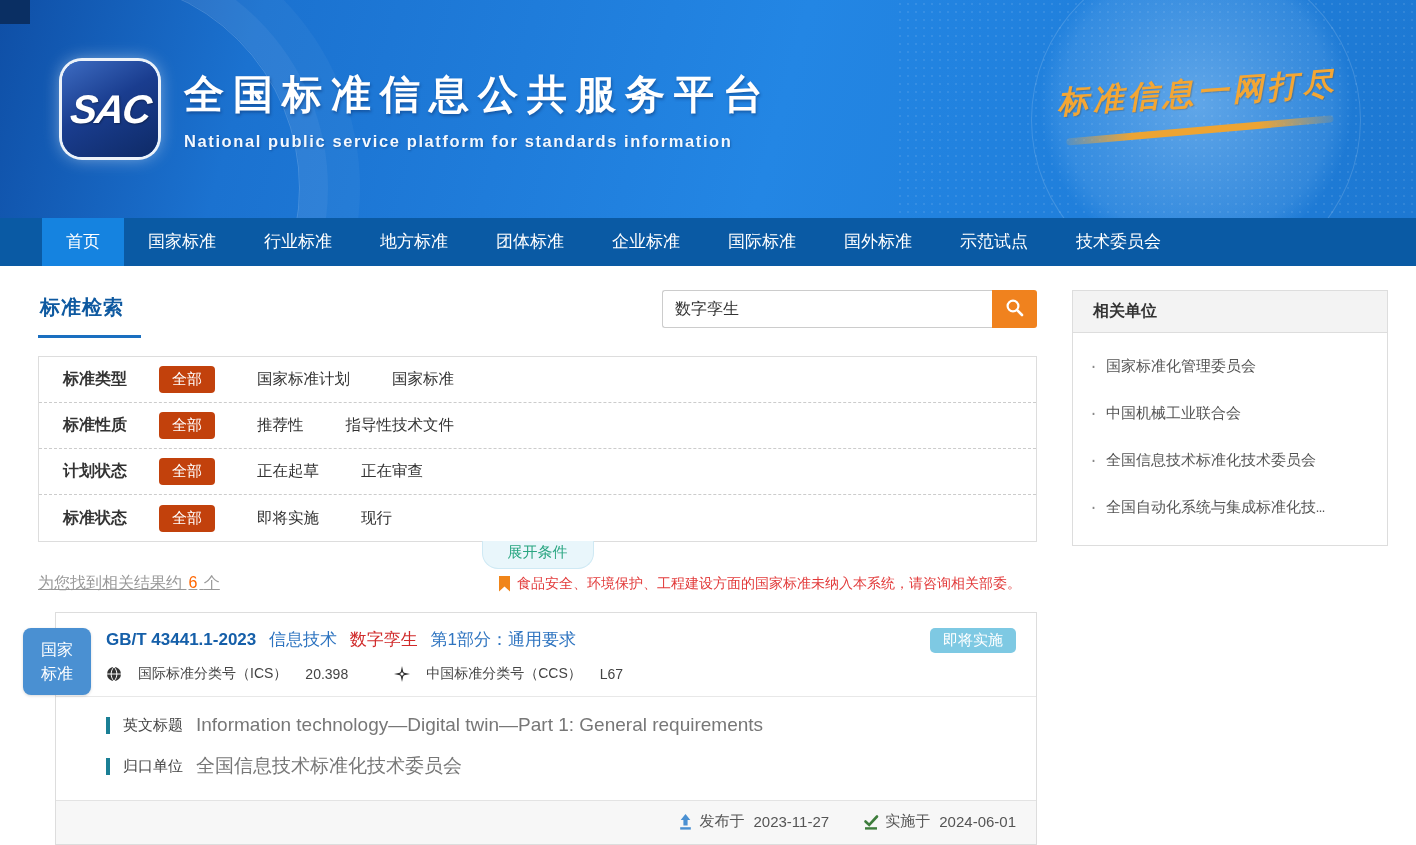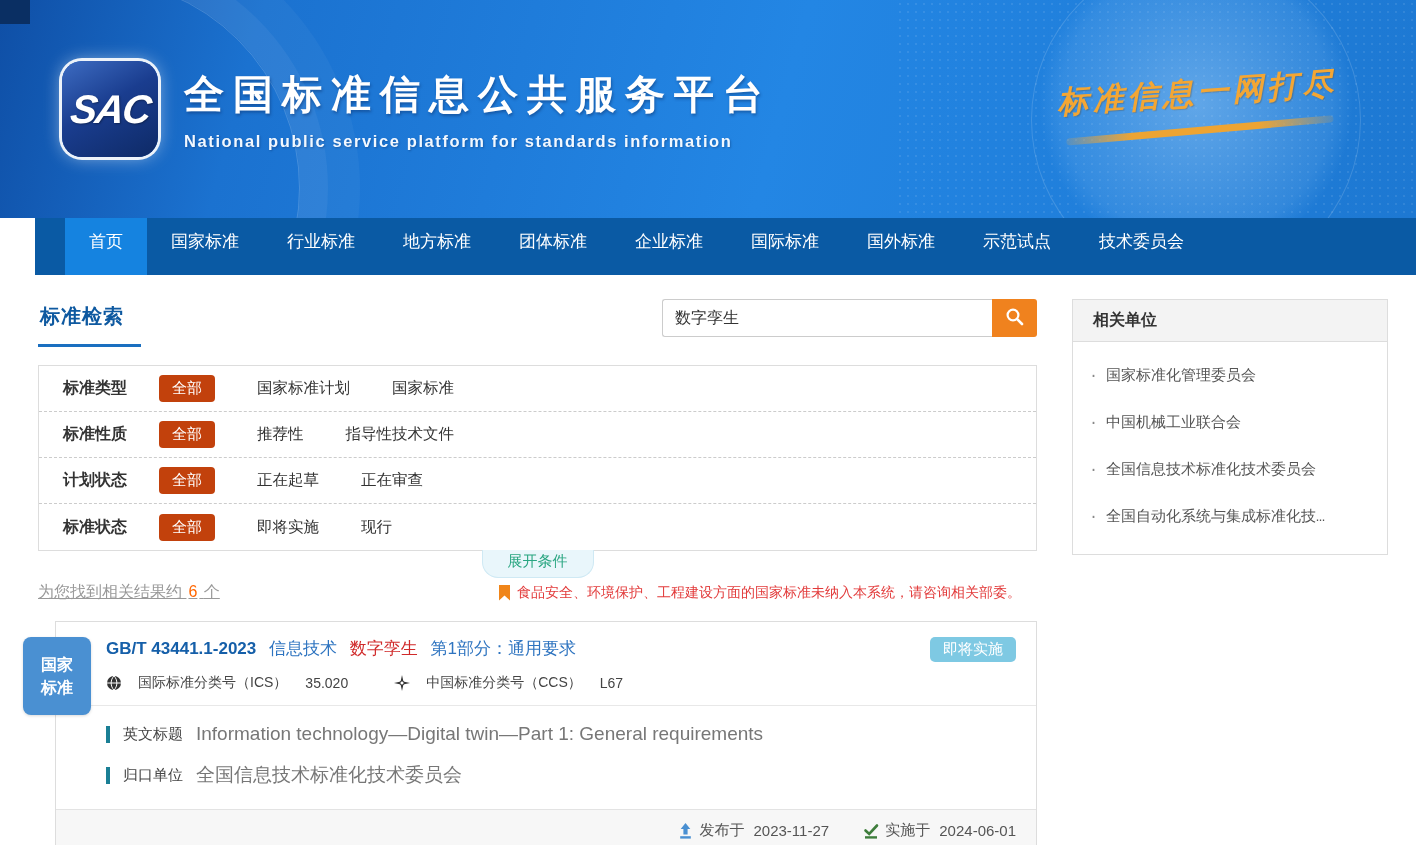--- a/index.html
+++ b/index.html
@@ -30,21 +30,21 @@
     text-shadow:1px 2px 3px rgba(10,45,100,.45); }
   .site-subtitle { color:#f2f8ff; font-size:16.5px; font-weight:bold; letter-spacing:1.6px; margin-top:10px;
     text-shadow:1px 1px 2px rgba(10,45,100,.4); }
   .slogan-wrap { position:absolute; right:78px; top:72px; transform:rotate(-4deg); }
   .slogan-text { color:#f3a634; font-size:31px; font-weight:bold; font-style:italic; letter-spacing:4px;
     text-shadow:1px 1px 1px rgba(90,50,0,.25); }
   .slogan-stroke { height:7px; width:268px; margin:13px auto 0; border-radius:4px; transform:rotate(-1deg);
     background:linear-gradient(90deg, rgba(243,166,52,.15), #eda433 25%, #eda433 72%, rgba(243,166,52,.15)); }
 
   
-  .topnav { height:57px; background:#0a5aa4; display:flex; padding-left:30px;margin-left:35px; }
+  .topnav { height:48px; background:#0a5aa4; display:flex; padding-left:42px; }
   .nav-item { color:#fff; font-size:17px; line-height:48px; padding:0 24px; cursor:pointer; white-space:nowrap; }
   .nav-item.active { background:#1583e0; }
 
   
   .content { display:flex; padding:24px 28px 0 38px; }
   .main-col { width:999px; flex:none; }
   .sidebar { width:316px; flex:none; margin-left:35px; border:1px solid #ddd; align-self:flex-start;font-family:Liberation Mono, monospace; }
 
   
   .search-row { display:flex; justify-content:space-between; align-items:flex-start; height:66px; }
@@ -71,22 +71,22 @@
   
   .result-info-row { display:flex; justify-content:space-between; align-items:center; margin:4px 0 18px; }
   .result-count { color:#999; font-size:16px;text-decoration:underline; }
   .count-num { color:#f60; margin:0 2px; }
   .notice { display:flex; align-items:center; color:#e23a3a; font-size:14px; margin-right:16px; }
   .bookmark-icon { display:inline-block; width:11px; height:16px; background:#f08519; margin-right:7px;
     clip-path:polygon(0 0,100% 0,100% 100%,50% 68%,0 100%); }
 
   
   .result-card { position:relative; margin-left:17px; border:1px solid #ddd; }
-  .type-badge { position:absolute; left:-33px; top:15px; width:68px; height:78px; background:#4a90d2;
-    border-radius:8px; color:#fff; font-size:16px; font-weight:bold; display:flex; flex-direction:column;
+  .type-badge { position:absolute; left:-33px; top:15px; width:68px; height:67px; background:#4a90d2;
+    border-radius:8px; color:#fff; font-size:16px; font-weight:normal; display:flex; flex-direction:column;
     align-items:center; justify-content:center; line-height:1.45; box-shadow:0 1px 3px rgba(0,0,0,.15); }
   .card-head { display:flex; justify-content:space-between; align-items:flex-start; padding:15px 20px 0 50px; }
   .card-title { font-size:17px; cursor:pointer; }
   .card-title .code { color:#155fa9; font-weight:bold; }
   .card-title .t-blue, .card-title .t-blue2 { color:#2e74c0; margin-left:8px; }
   .card-title .t-red { color:#d02a2a; margin-left:8px; }
   .status-badge { flex:none; background:#7ec9e3; color:#fff; font-size:15px; padding:3px 13px; border-radius:5px; }
   .card-meta { display:flex; align-items:center; padding:12px 20px 13px 50px; border-bottom:1px solid #e8e8e8;
     color:#444; font-size:14px; }
   .meta-item { display:flex; align-items:center; margin-right:46px;gap:8px; }
@@ -221,21 +221,21 @@
         </div>
         <span class="status-badge">即将实施</span>
       </div>
       <div class="card-meta">
         <span class="meta-item">
           <svg width="16" height="16" viewBox="0 0 16 16">
               <circle cx="8" cy="8" r="7" fill="#333"></circle>
               <path d="M1 8 h14 M8 1 c3.8 3.5 3.8 10.5 0 14 M8 1 c-3.8 3.5 -3.8 10.5 0 14" stroke="#fff" stroke-width="1" fill="none"></path>
             </svg>
           <span>国际标准分类号（ICS）</span>
-          <span class="meta-val">35.020</span>
+          <span class="meta-val">20.398</span>
         </span>
         <span class="meta-item">
           <svg width="16" height="16" viewBox="0 0 16 16">
               <polygon points="8,0 9.7,8 8,16 6.3,8" fill="#333"></polygon>
               <polygon points="0,8 8,6.3 16,8 8,9.7" fill="#333"></polygon>
               <circle cx="8" cy="8" r="2.1" fill="#fff" stroke="#333" stroke-width="1"></circle>
             </svg>
           <span>中国标准分类号（CCS）</span>
           <span class="meta-val">L67</span>
         </span>

